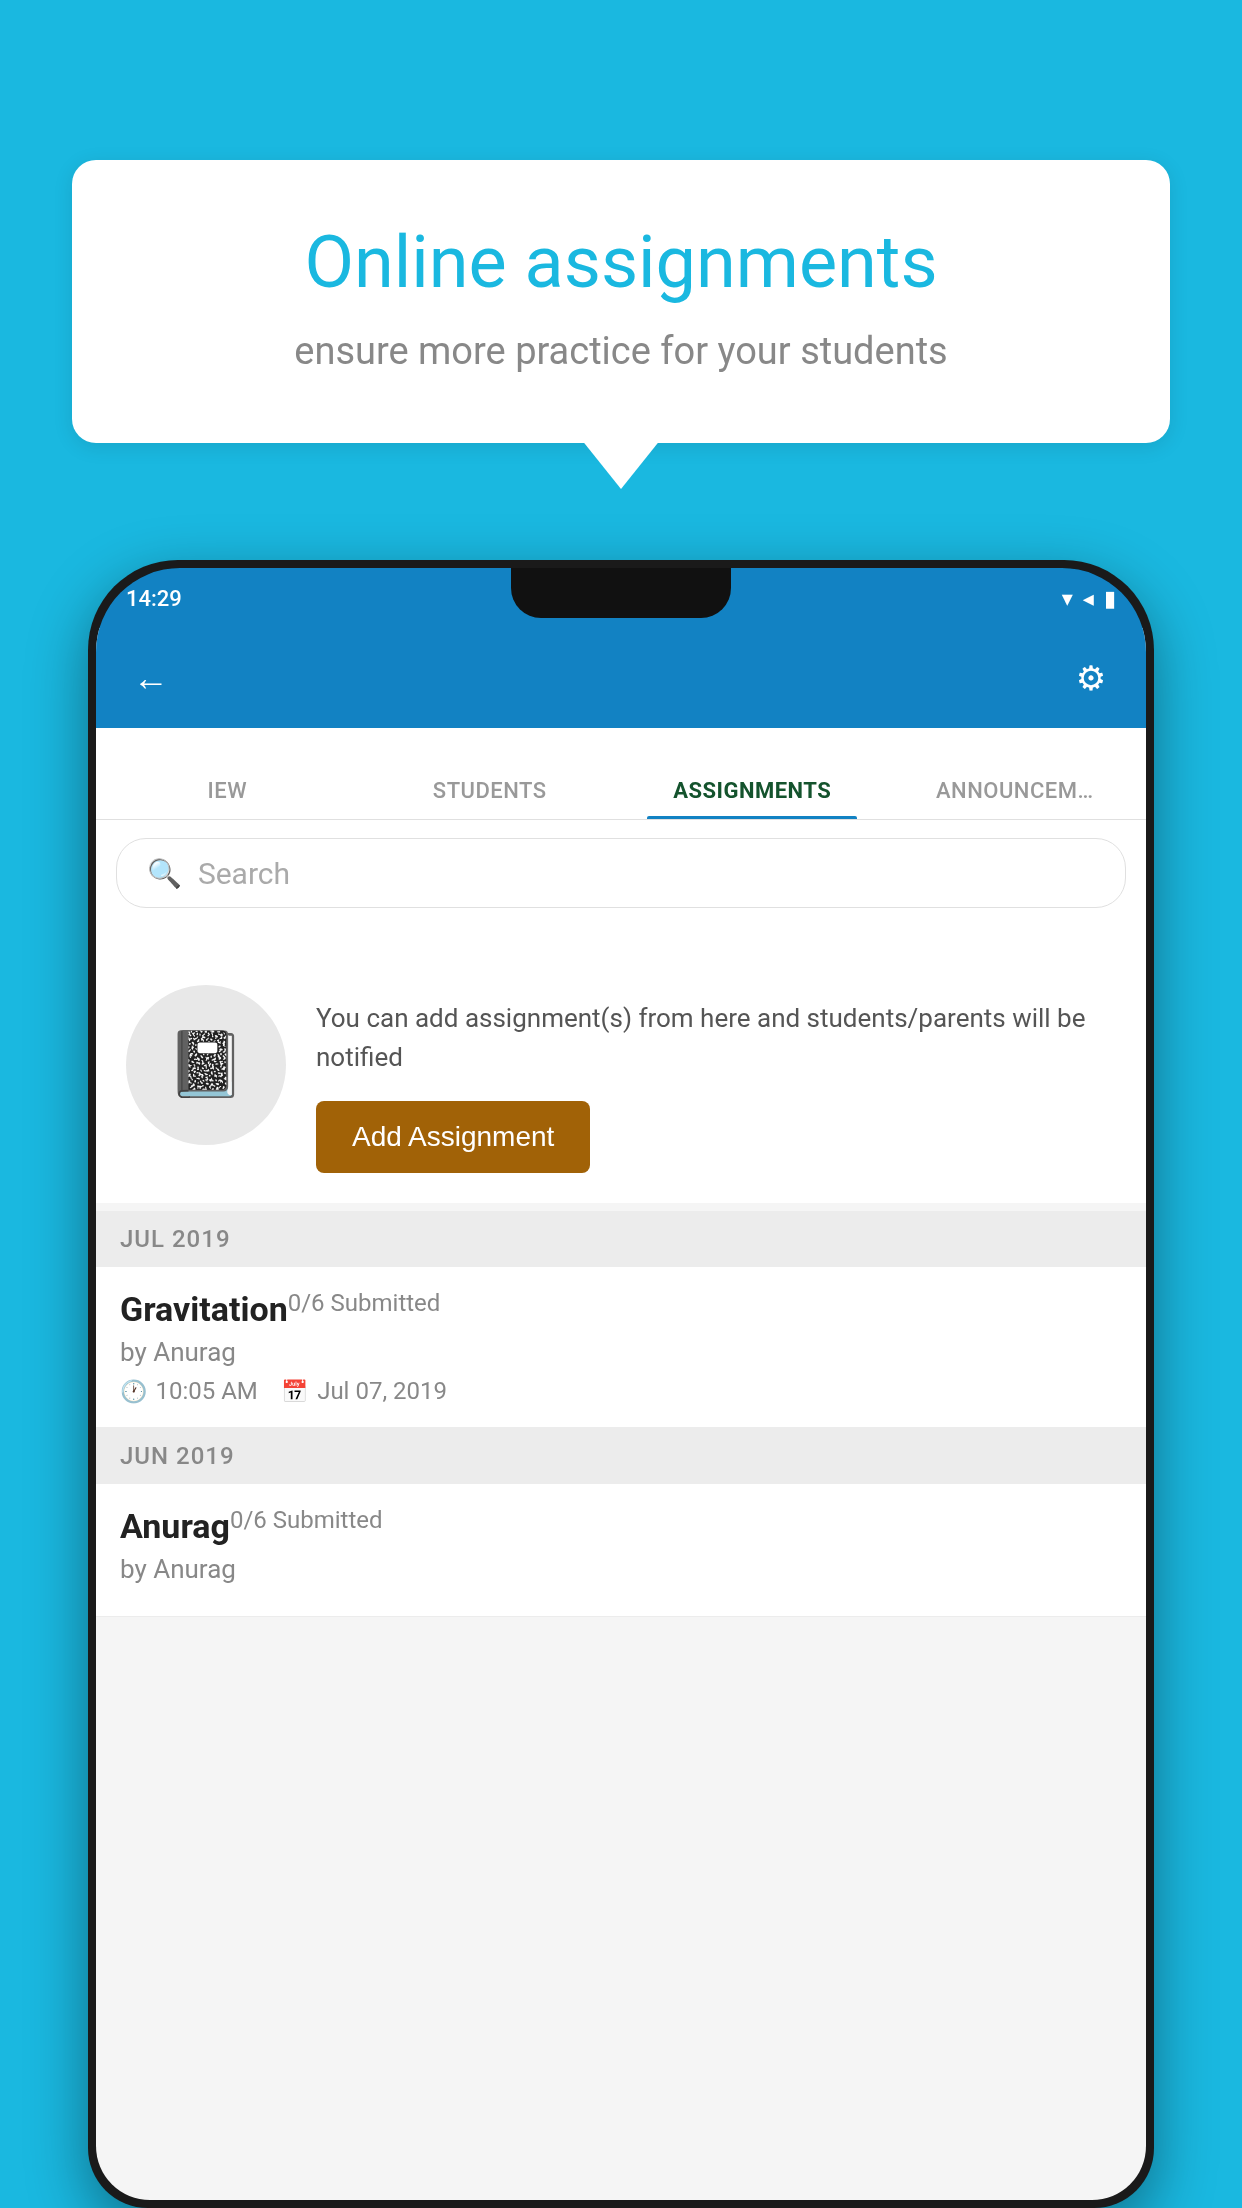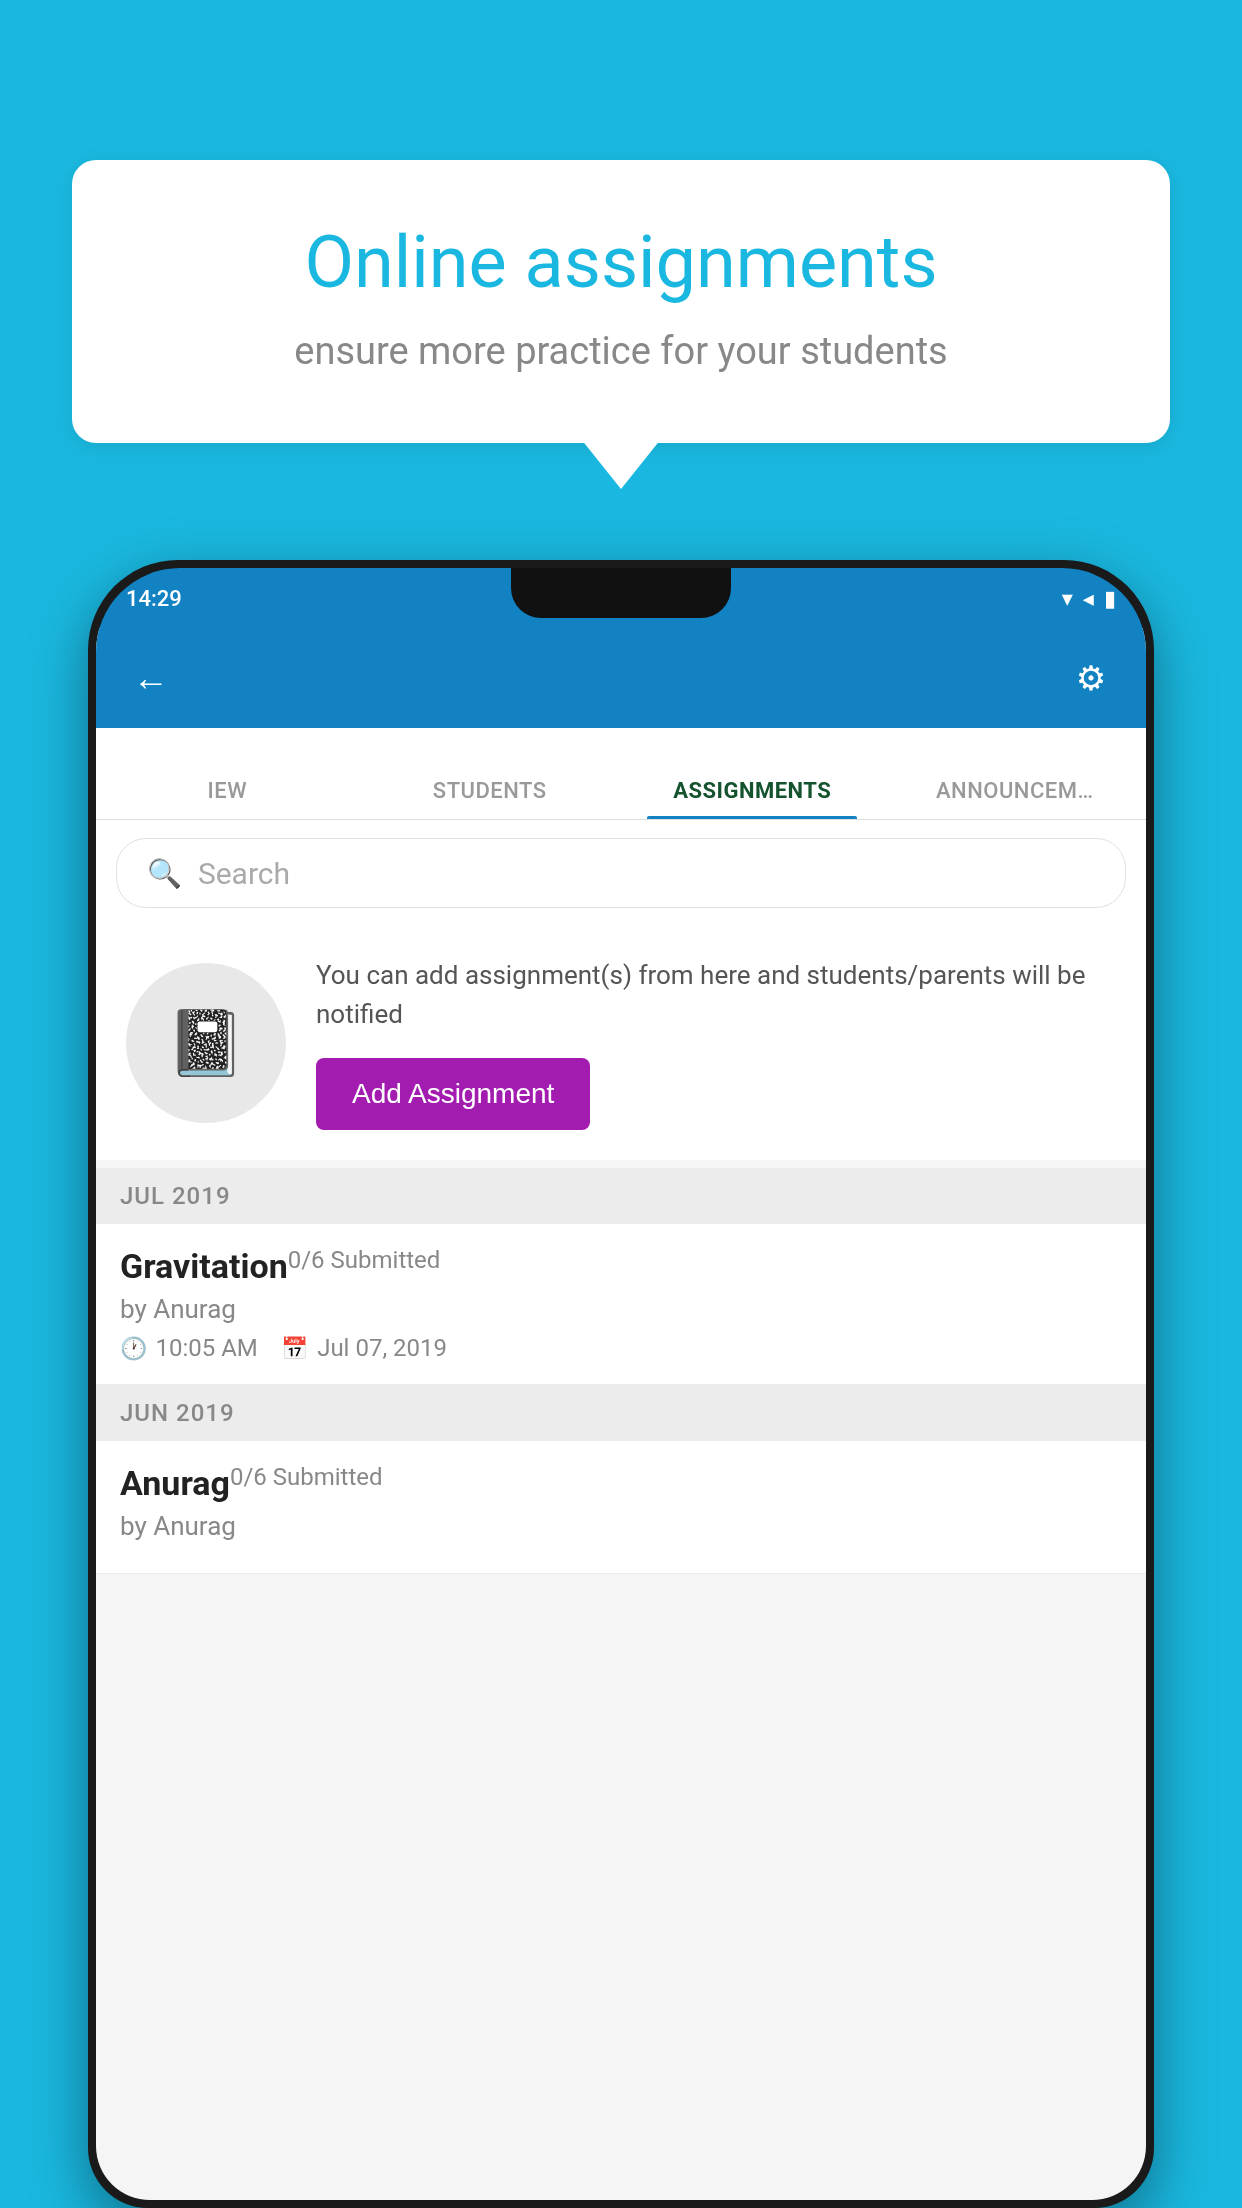--- a/index.html
+++ b/index.html
@@ -244,23 +244,24 @@
       font-size: 64px;
     }
     .assignment-prompt-text {
       flex: 1;
     }
     .prompt-description {
       color: #555;
       font-size: 26px;
       line-height: 1.5;
       margin-bottom: 24px;
+      margin-top: 43px;
     }
     .add-assignment-btn {
-      background: #a21caf;
+      background: #a16207;
       color: white;
       border: none;
       border-radius: 8px;
       padding: 20px 36px;
       font-size: 28px;
       font-weight: 500;
       cursor: pointer;
       display: inline-block;
     }
 

